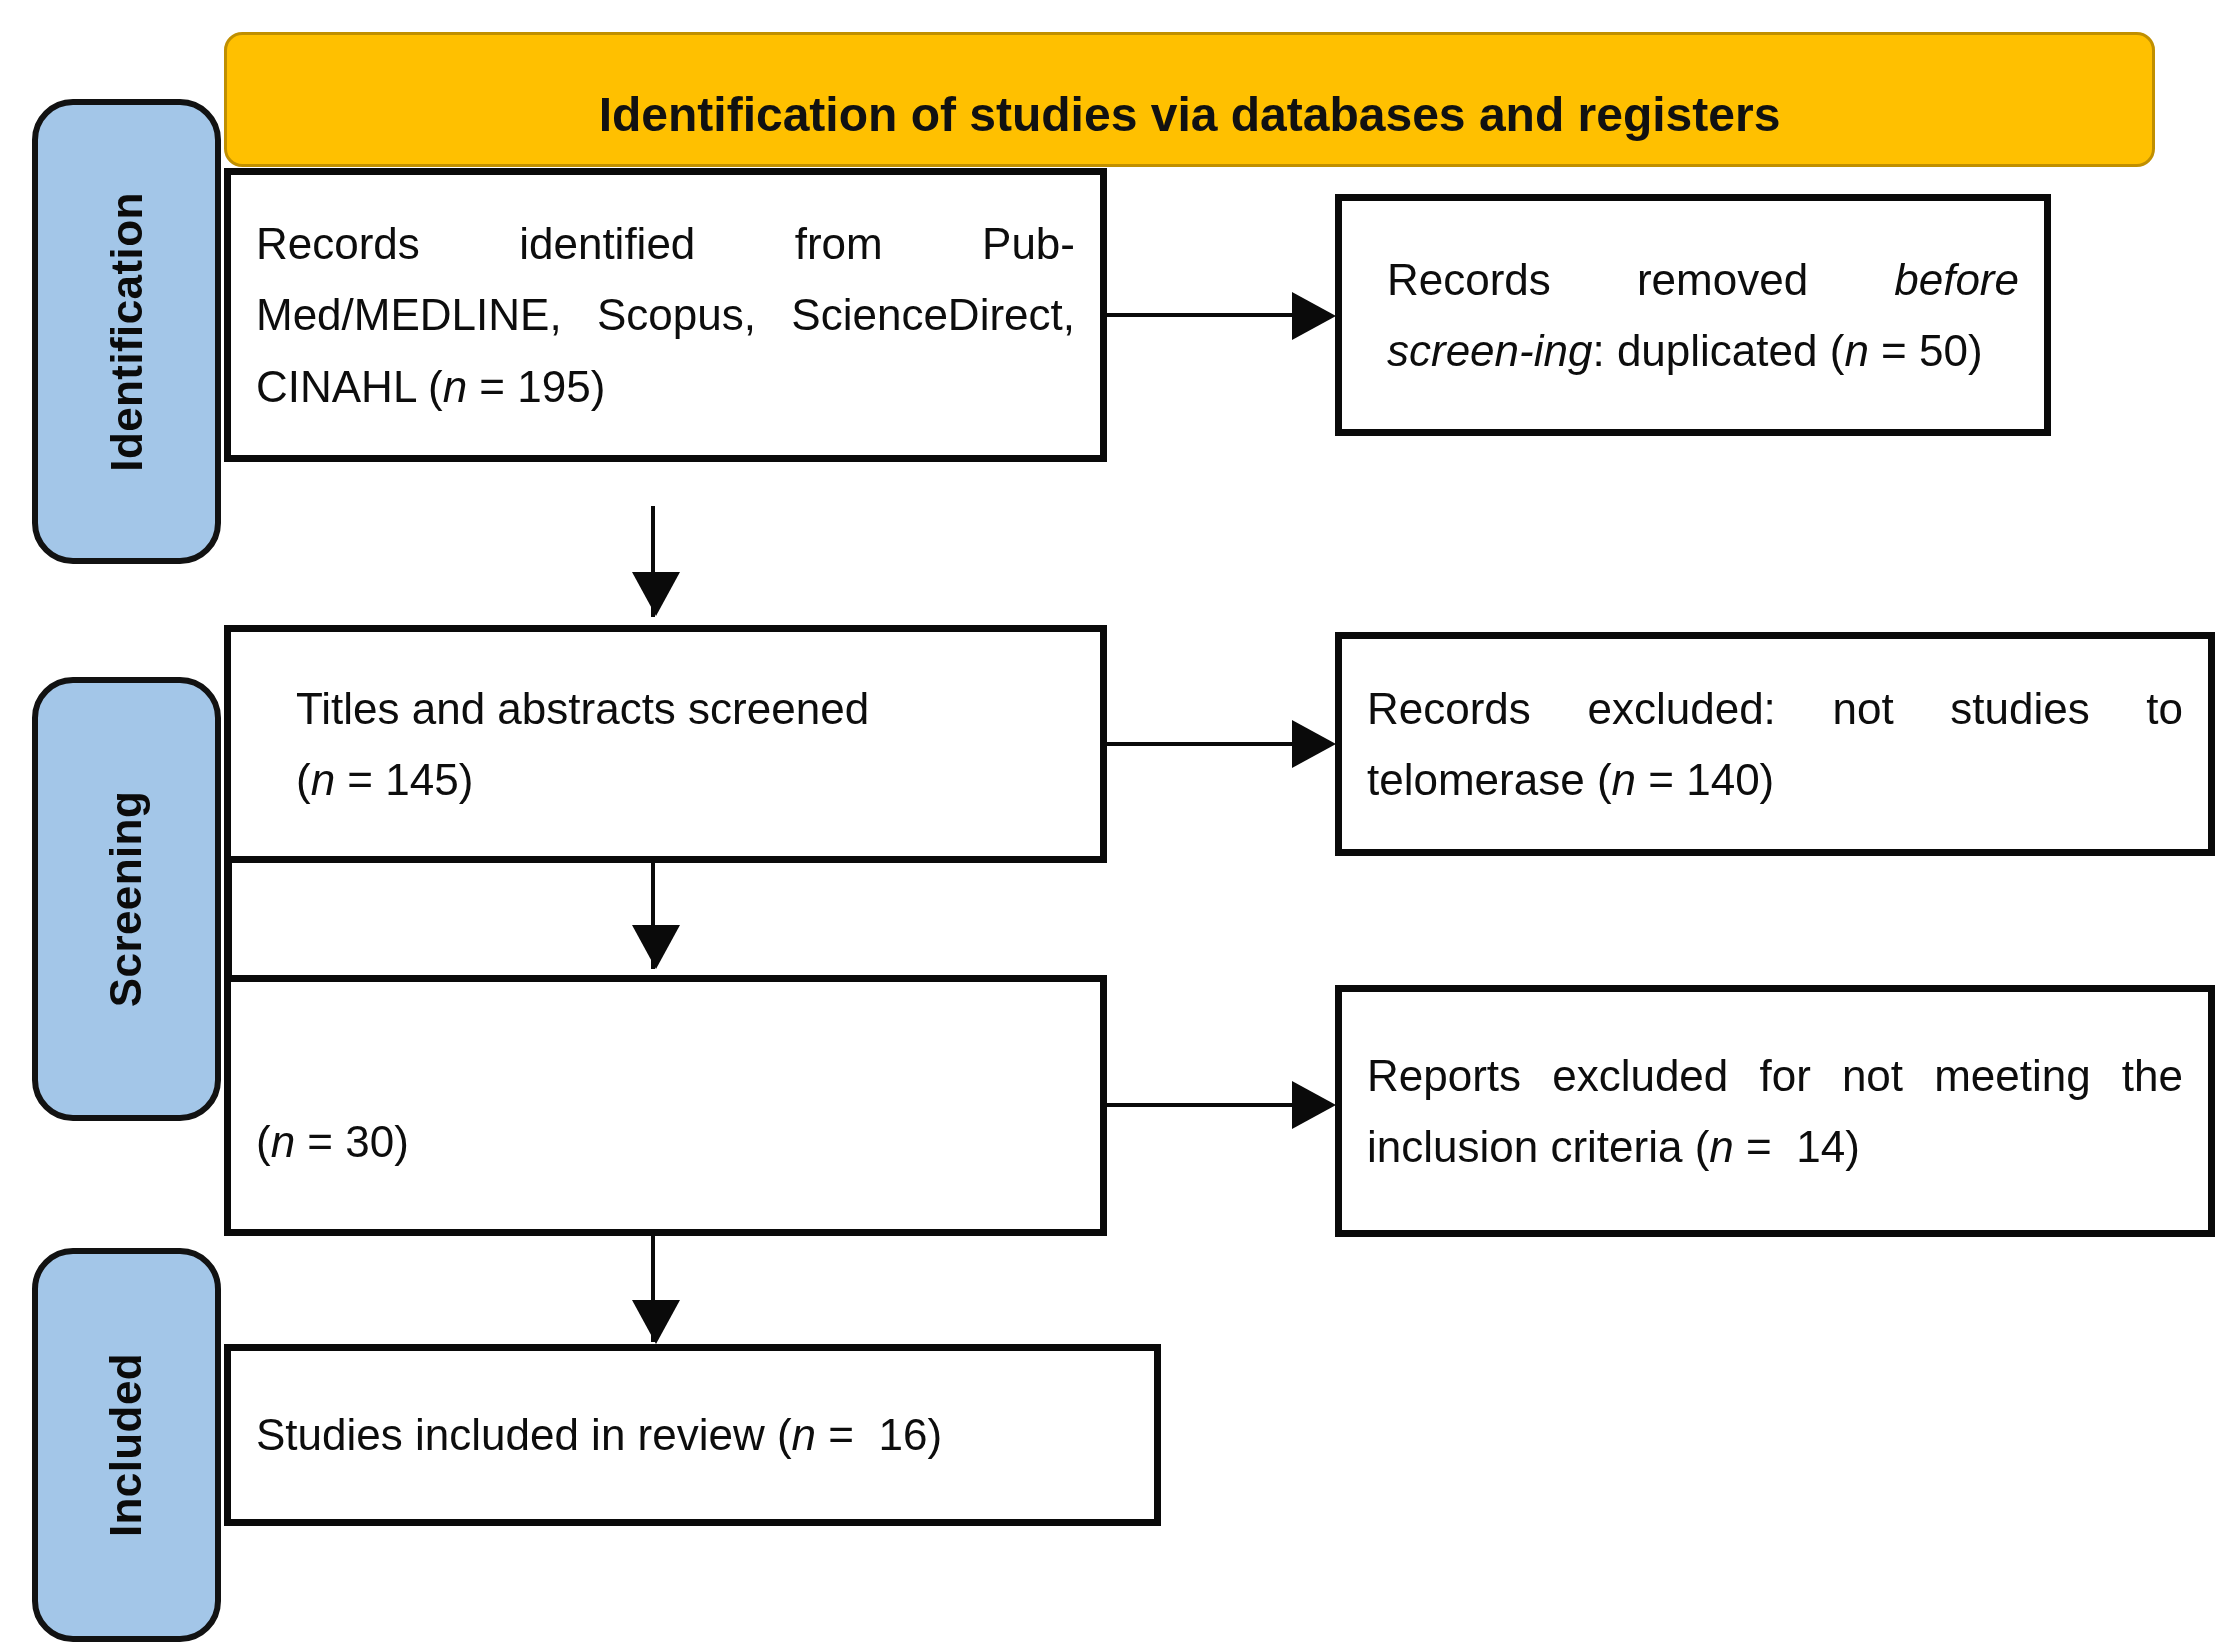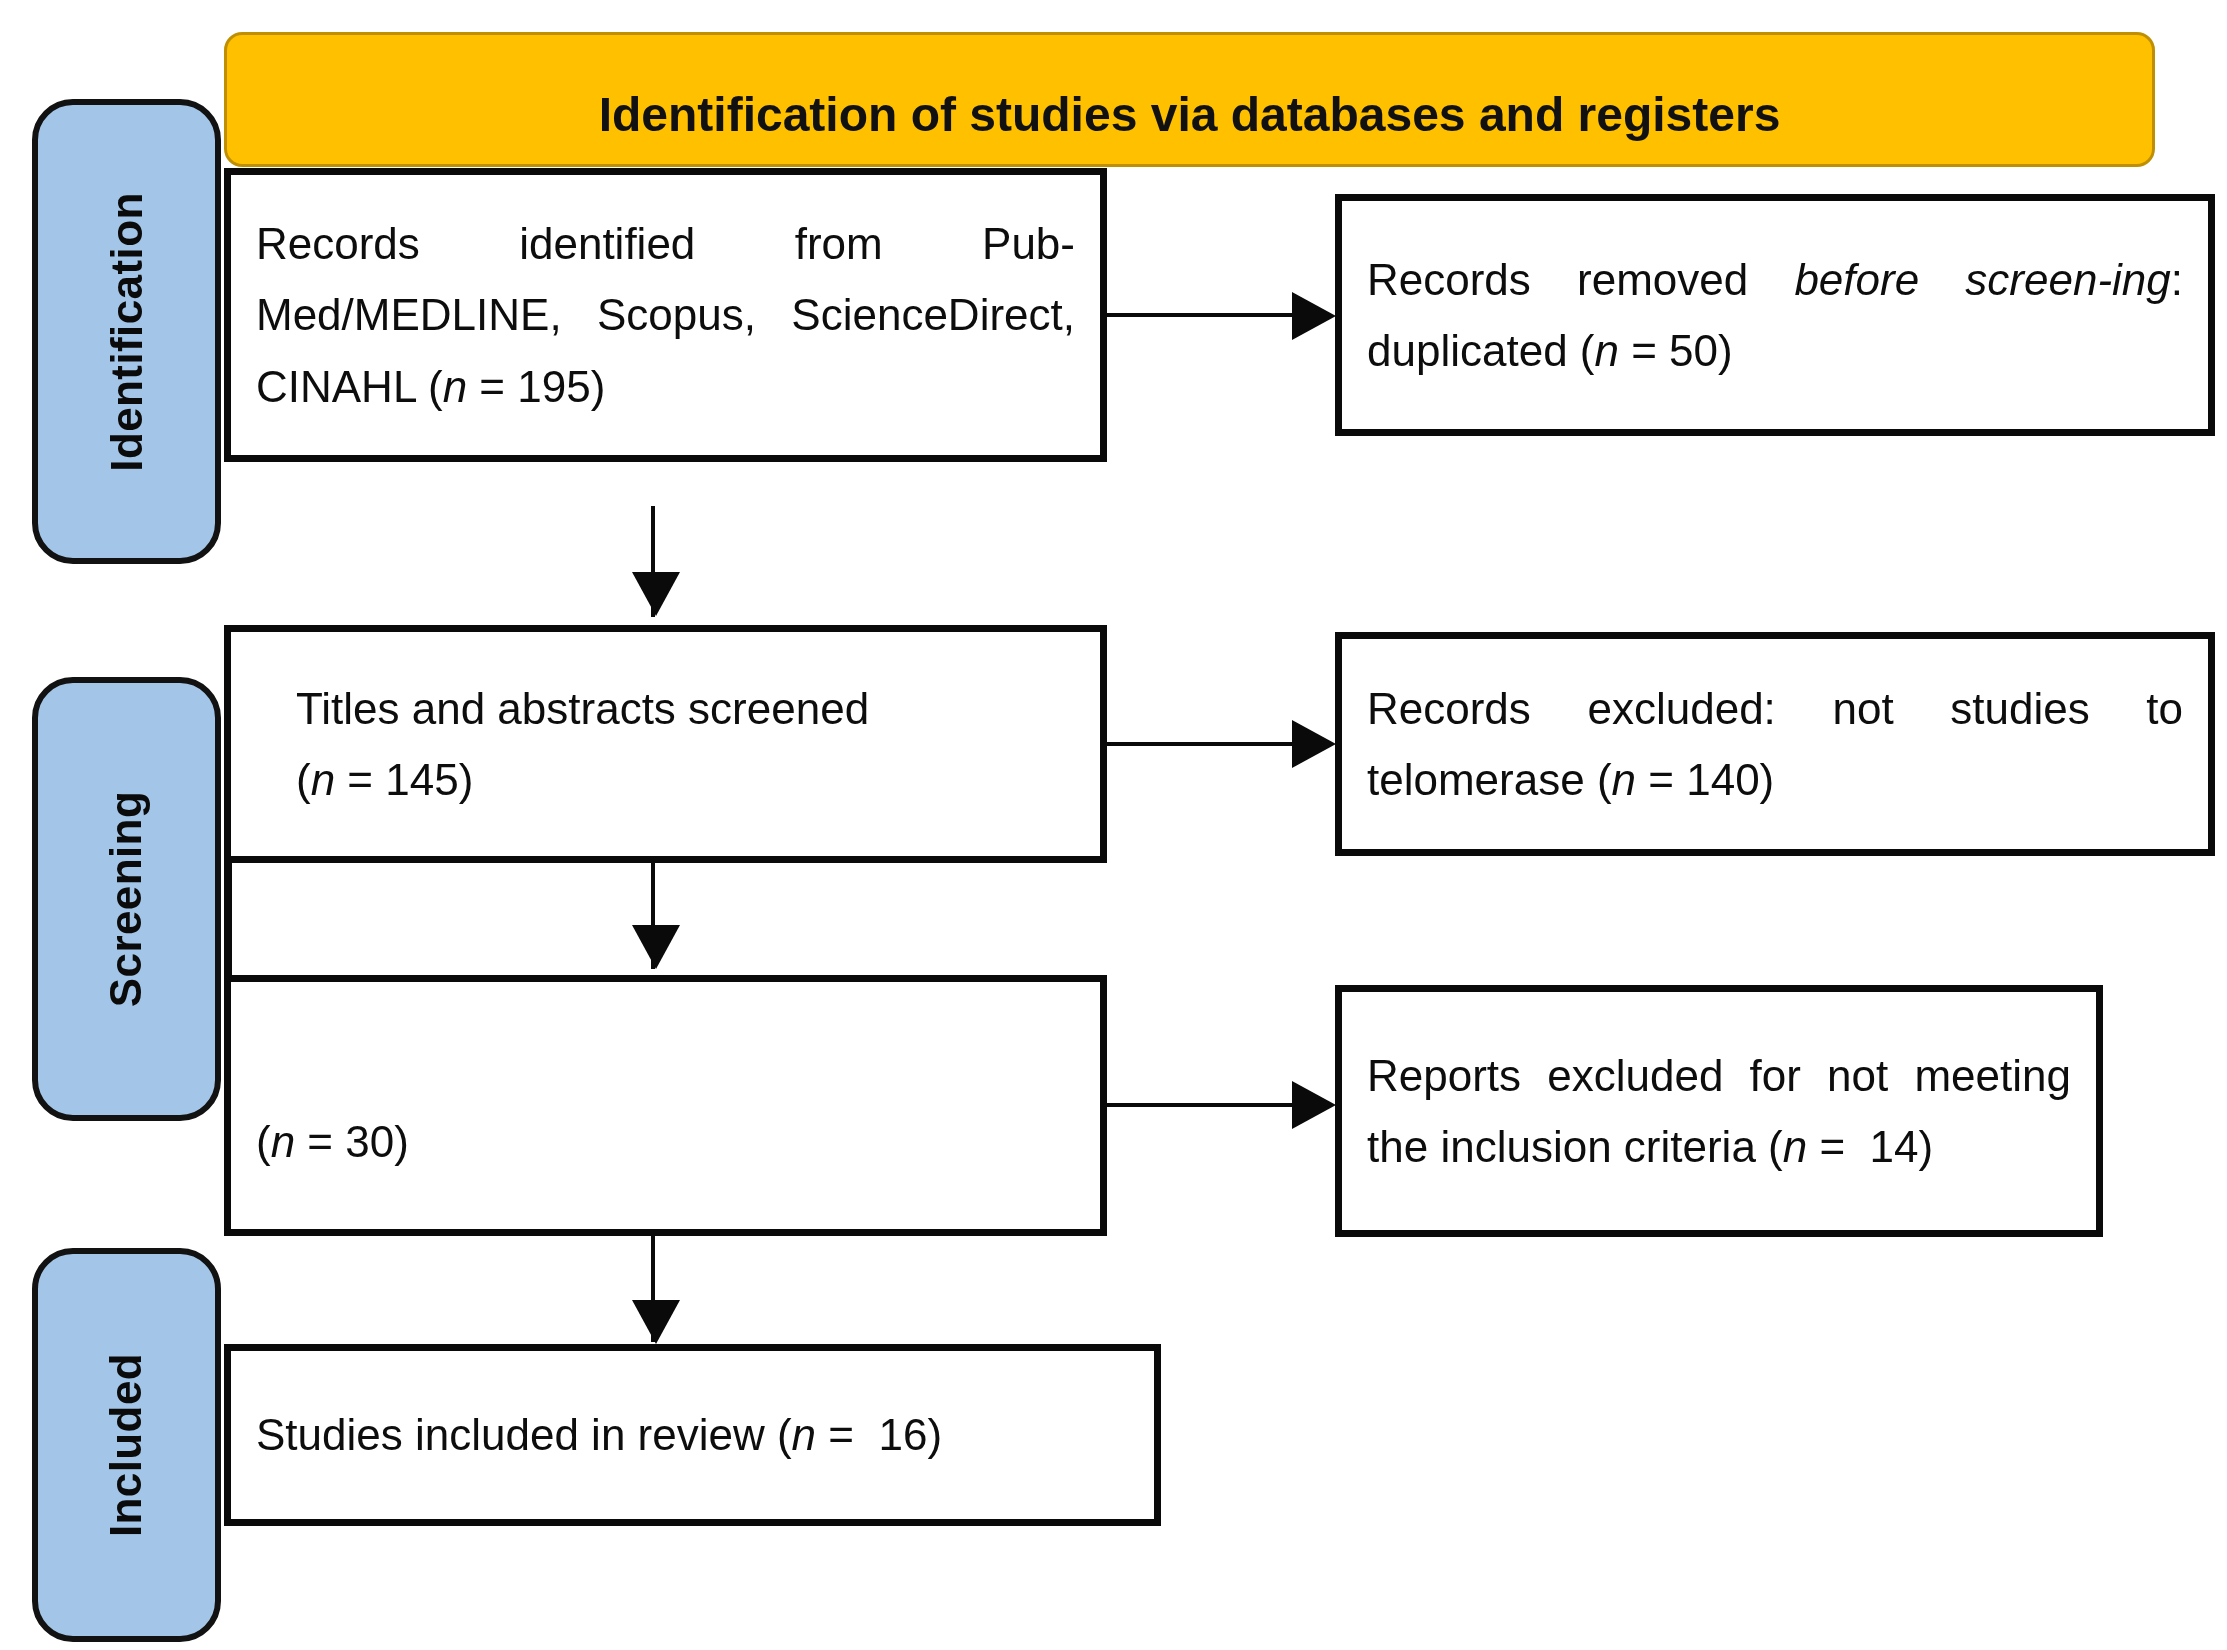--- a/index.html
+++ b/index.html
@@ -92,23 +92,23 @@
   .justify .box-text { text-align: justify; text-align-last: left; }
   .box-text i { font-style: italic; }
 
   
   #box-identified      { left: 224px;  top: 168px;  width: 883px; height: 294px; }
   #box-screened        { left: 224px;  top: 625px;  width: 883px; height: 238px; padding-left: 40px; }
   #box-fulltext        { left: 224px;  top: 975px; width: 883px; height: 261px; }
   #box-included        { left: 224px;  top: 1344px; width: 937px; height: 182px; }
 
   
-  #box-removed         { left: 1335px; top: 194px;  width: 880px; height: 242px; }
+  #box-removed         { left: 1335px; top: 194px;  width: 716px; height: 242px; padding-left: 20px; }
   #box-excluded-screen { left: 1335px; top: 632px;  width: 880px; height: 224px; }
-  #box-excluded-report { left: 1335px; top: 985px; width: 768px; height: 252px; }
+  #box-excluded-report { left: 1335px; top: 985px; width: 880px; height: 252px; }
 
   
   .conn { position: absolute; background: #0a0a0a; z-index: 2; }
   .vline { width: 4.2px; }
   .hline { height: 4.2px; }
 
   .arrow-down {
     position: absolute;
     width: 0; height: 0;
     border-left: 24px solid transparent;

